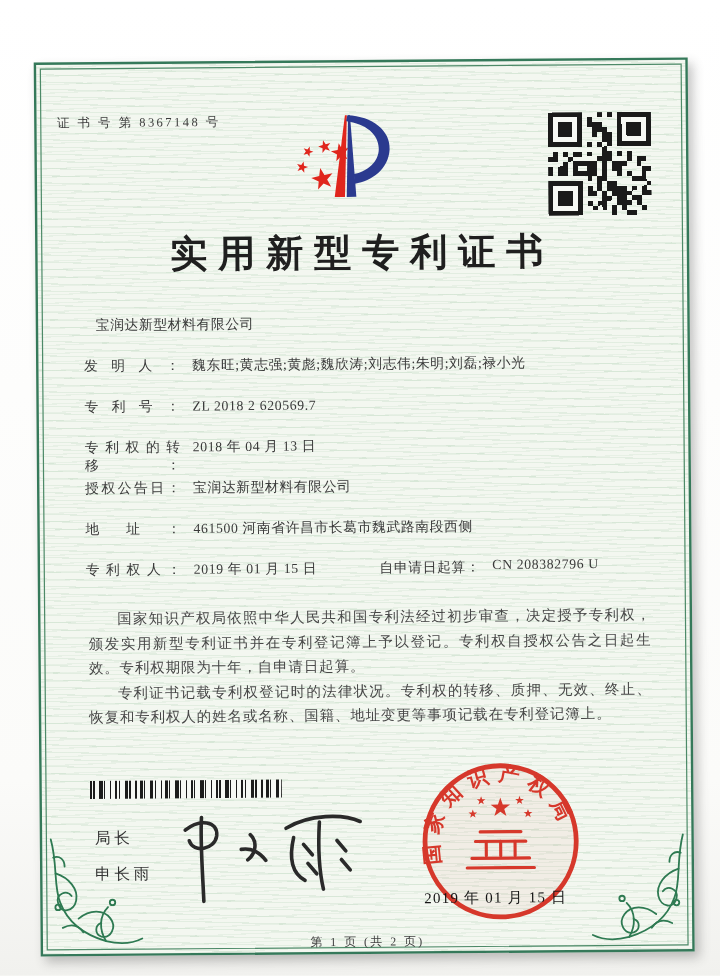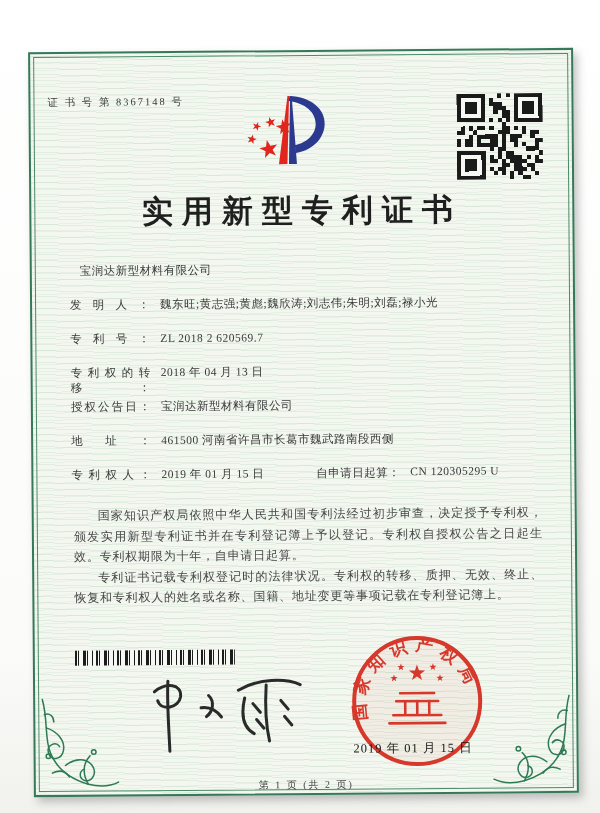--- a/index.html
+++ b/index.html
@@ -269,32 +269,36 @@
     </div>
     <div class="field-row">
       <span class="field-label">地址：</span>
       <span class="field-value">461500 河南省许昌市长葛市魏武路南段西侧</span>
     </div>
     <div class="grant-row">
       <span class="field-label">专利权人：</span>
       <span class="field-value">2019 年 01 月 15 日</span>
       <span class="grant-pair2">
         <span>自申请日起算：</span>
-        <span class="field-value">CN 120305295 U</span>
+        <span class="field-value">CN 208382796 U</span>
       </span>
     </div>
   </div>
 
   <div class="paragraphs">
     <p>国家知识产权局依照中华人民共和国专利法经过初步审查，决定授予专利权，颁发实用新型专利证书并在专利登记簿上予以登记。专利权自授权公告之日起生效。专利权期限为十年，自申请日起算。</p>
     <p>专利证书记载专利权登记时的法律状况。专利权的转移、质押、无效、终止、恢复和专利权人的姓名或名称、国籍、地址变更等事项记载在专利登记簿上。</p>
   </div>
 
   <div class="barcode"></div>
 
+  <div class="issuer">
+    <div>局长</div>
+    <div>申长雨</div>
+  </div>
 
   <svg class="signature" viewBox="0 0 190 95">
     <g fill="none" stroke="#2a2a2a" stroke-width="3" stroke-linecap="round" stroke-linejoin="round">
       <path d="M34,14 C32,34 33,60 33,84"></path>
       <path d="M20,24 C32,15 48,17 46,30 C44,41 26,44 23,33"></path>
       <path d="M74,30 C80,36 78,46 71,51"></path>
       <path d="M66,42 C74,41 81,45 86,52"></path>
       <path d="M104,26 C124,15 152,16 166,23"></path>
       <path d="M132,22 C130,42 130,62 133,78"></path>
       <path d="M110,34 C105,52 108,64 118,70"></path>

